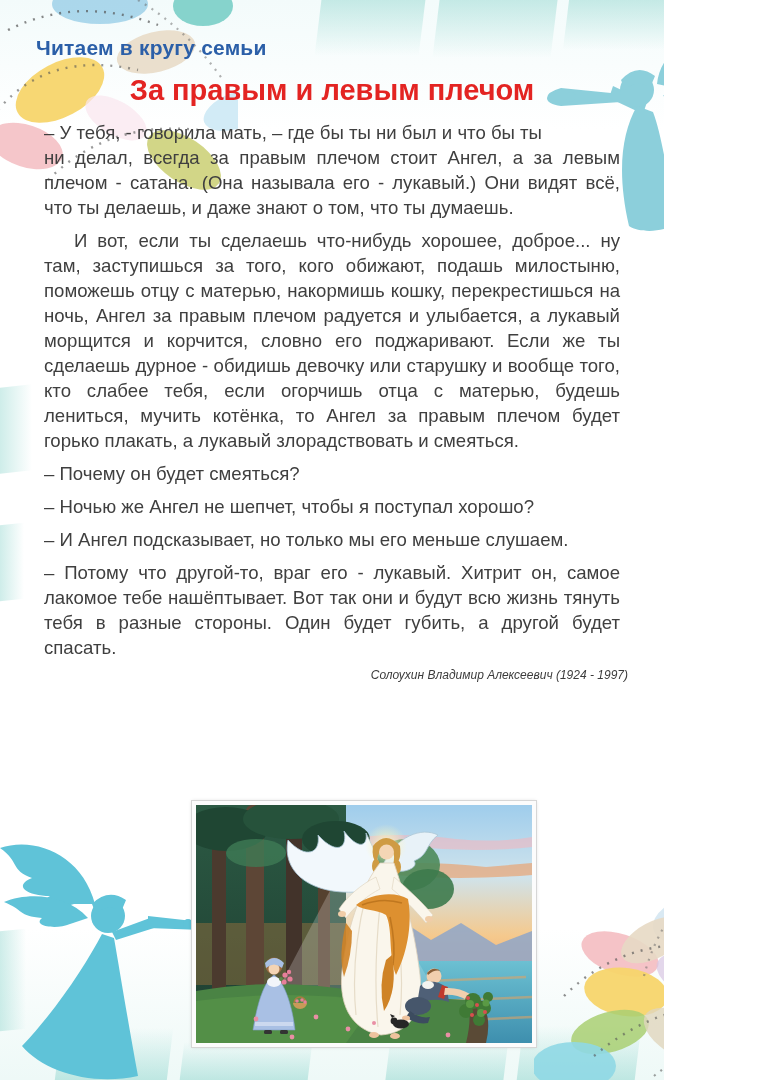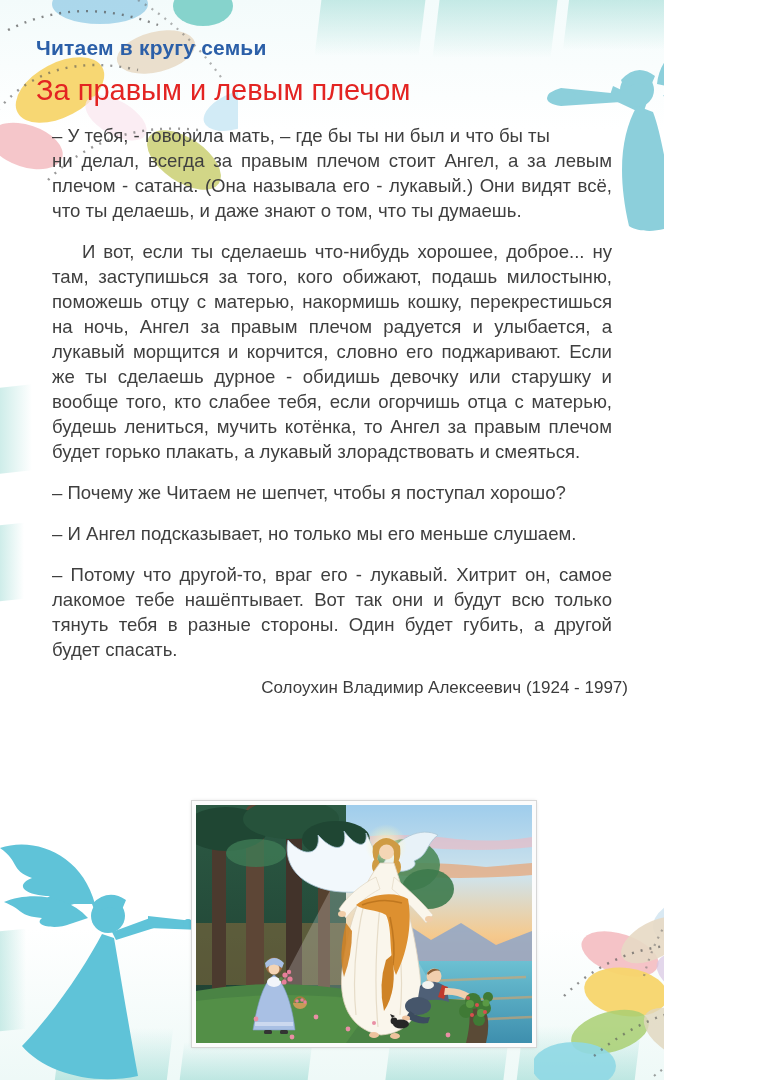--- a/index.html
+++ b/index.html
@@ -11,25 +11,25 @@
   
   .tile{position:absolute;transform:skewX(-7deg);pointer-events:none;}
   .tile.top{background:linear-gradient(180deg,rgba(158,219,212,.55),rgba(158,219,212,0));}
   .tile.bot{background:linear-gradient(0deg,rgba(158,219,212,.6),rgba(158,219,212,0));}
   .tile.lft{background:linear-gradient(90deg,rgba(158,219,212,.5),rgba(158,219,212,0));transform:skewY(-6deg);}
   .tile.rgt{background:linear-gradient(270deg,rgba(158,219,212,.5),rgba(158,219,212,0));transform:skewY(6deg);}
   .decor{position:absolute;pointer-events:none;}
   
   .content{position:absolute;left:36px;right:36px;top:36px;z-index:5;}
   .kicker{font-size:21px;font-weight:bold;color:#2b5fa8;letter-spacing:.2px;}
-  .title{margin-top:14px;font-size:29px;font-weight:normal;color:#e32422;}
+  .title{margin-top:14px;text-align:center;font-size:29px;font-weight:bold;color:#e32422;}
   .story{margin-top:13px;color:#3f3f3f;font-size:18.6px;line-height:25px;text-align:justify;}
-  .story p{margin:16px;white-space:pre-line;}
+  .story p{margin:8px;white-space:pre-line;}
   .story p.indent{text-indent:30px;}
-  .attribution{margin-top:3px;text-align:right;color:#3b3b3b;font-size:17px;}
+  .attribution{margin-top:3px;text-align:right;font-style:italic;color:#3b3b3b;font-size:12px;}
   
   .painting{
     position:absolute;left:192px;top:801px;width:336px;height:238px;z-index:6;
     border:4px solid #fcfcfc;outline:1px solid #d6d6d6;background:#cfe6df;
     box-shadow:0 0 4px rgba(0,0,0,.15);
   }
   .painting svg{display:block;width:100%;height:100%;}
 </style>
 </head>
 <body>
@@ -109,23 +109,24 @@
     <path d="M150,20 Q120,60 110,100" fill="none" stroke="#666" stroke-width="2.2" stroke-dasharray="2 6" opacity=".5"></path>
   </svg>
 
   <div class="content">
     <div class="kicker">Читаем в кругу семьи</div>
     <div class="title">За правым и левым плечом</div>
     <div class="story">
       <p>– У тебя, - говорила мать, – где бы ты ни был и что бы ты
 ни делал, всегда за правым плечом стоит Ангел, а за левым плечом - сатана. (Она называла его - лукавый.) Они видят всё, что ты делаешь, и даже знают о том, что ты думаешь.</p>
       <p class="indent">И вот, если ты сделаешь что-нибудь хорошее, доброе... ну там, заступишься за того, кого обижают, подашь милостыню, поможешь отцу с матерью, накормишь кошку, перекрестишься на ночь, Ангел за правым плечом радуется и улыбается, а лукавый морщится и корчится, словно его поджаривают. Если же ты сделаешь дурное - обидишь девочку или старушку и вообще того, кто слабее тебя, если огорчишь отца с матерью, будешь лениться, мучить котёнка, то Ангел за правым плечом будет горько плакать, а лукавый злорадствовать и смеяться.</p>
-      <p>–  Почему же Читаем не шепчет, чтобы я поступал хорошо?</p>
+      <p>–  Почему он будет смеяться?</p>
+      <p>–  Ночью же Ангел не шепчет, чтобы я поступал хорошо?</p>
       <p>–  И Ангел подсказывает, но только мы его меньше слушаем.</p>
-      <p>–  Потому что другой-то, враг его - лукавый. Хитрит он, самое лакомое тебе нашёптывает. Вот так они и будут всю только тянуть тебя в разные стороны. Один будет губить, а другой будет спасать.</p>
+      <p>–  Потому что другой-то, враг его - лукавый. Хитрит он, самое лакомое тебе нашёптывает. Вот так они и будут всю жизнь тянуть тебя в разные стороны. Один будет губить, а другой будет спасать.</p>
     </div>
     <div class="attribution">Солоухин Владимир Алексеевич (1924 - 1997)</div>
   </div>
 
   <div class="painting">
     <svg viewBox="0 0 336 238" preserveAspectRatio="none">
       <defs>
         <linearGradient id="sky" x1="0" y1="0" x2="0" y2="1">
           <stop offset="0" stop-color="#9fcdec"></stop>
             <stop offset=".3" stop-color="#cfe3ec"></stop>

